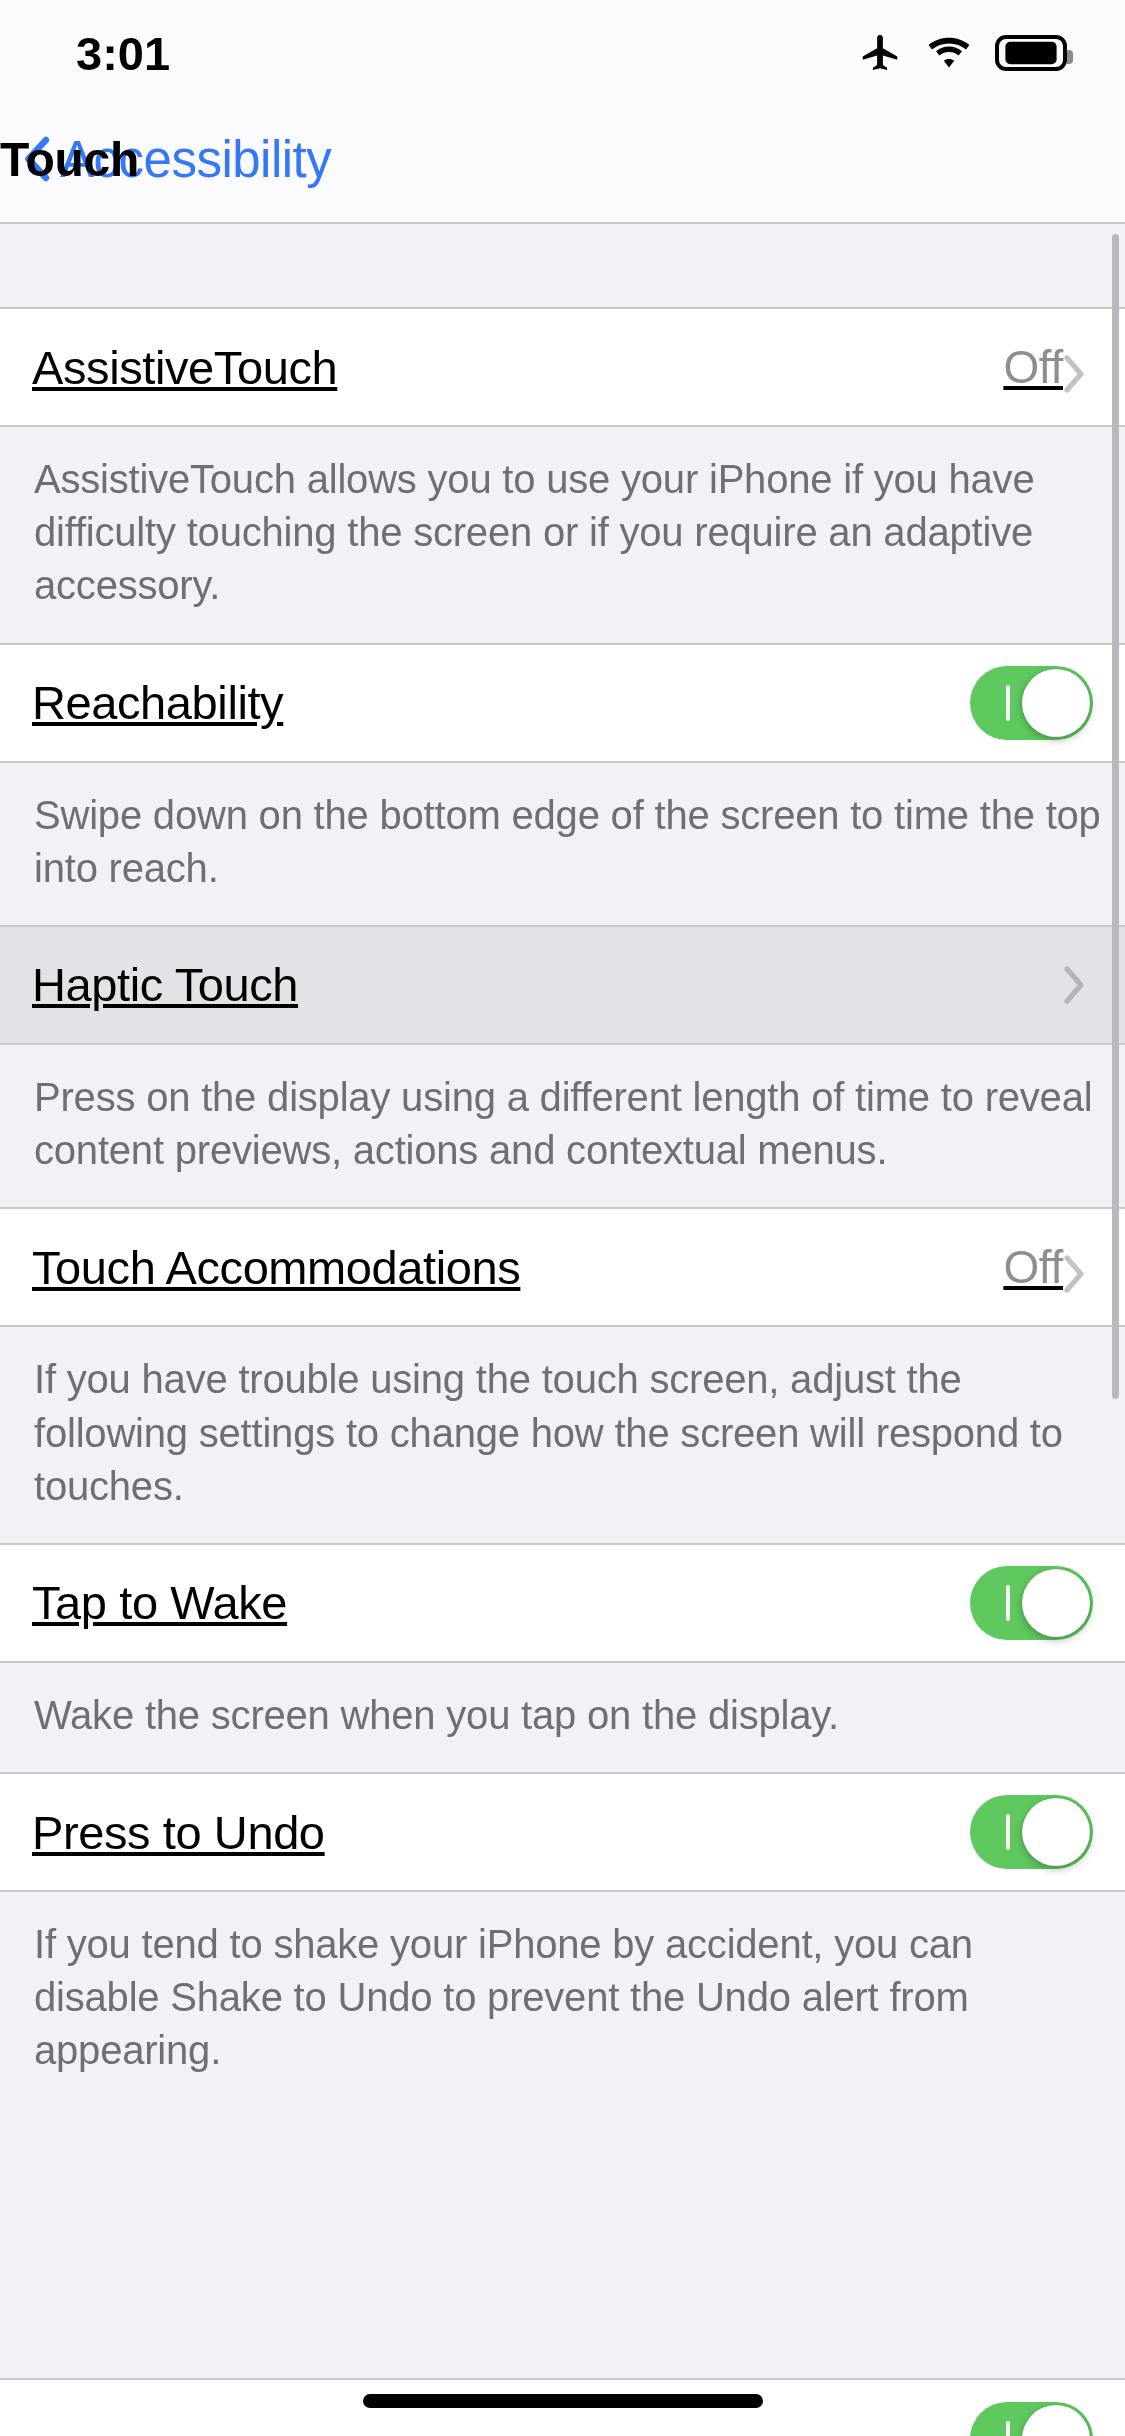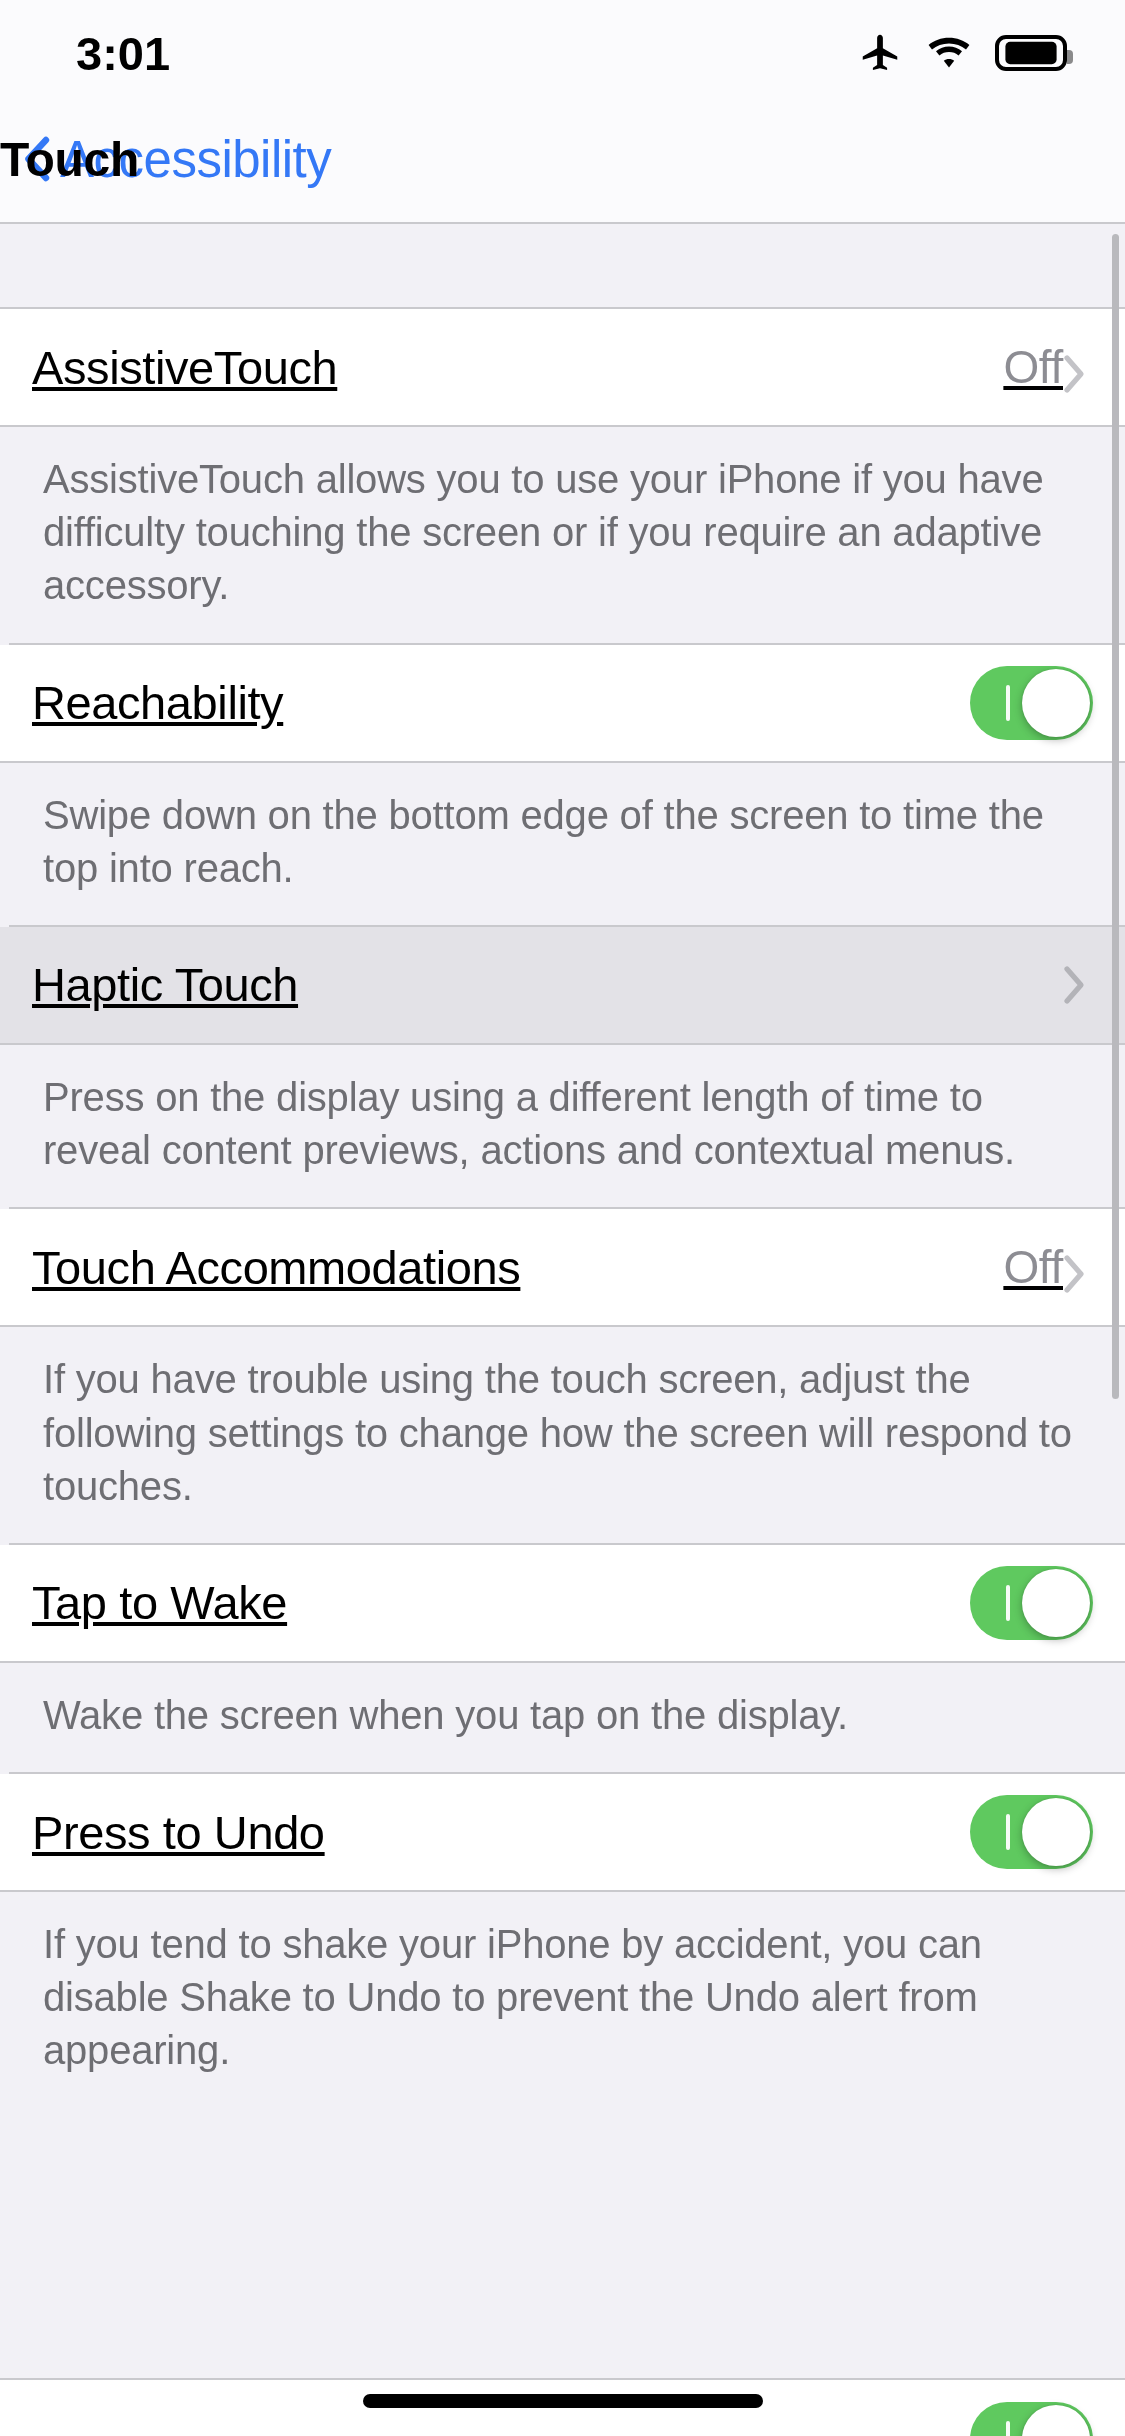--- a/index.html
+++ b/index.html
@@ -88,21 +88,20 @@
   .toggle .knob {
     position:absolute; top:3px; left:52px;
     width:68px; height:68px; border-radius:50%;
     background:#ffffff;
     box-shadow:0 3px 8px rgba(0,0,0,.28), 0 0 2px rgba(0,0,0,.12);
   }
 
   .footer {
     background:#f2f1f6; padding:26px 24px 30px 34px;
     border-bottom:2px solid #c9c9cd;
-    margin-left:9px;
   }
   .footer.noborder { border-bottom:none; }
   .footer p {
     font-size:40px; line-height:1.33; color:#6e6e73; letter-spacing:-0.2px;
   }
 
   
   .scrollbar {
     position:absolute; right:6px; width:7px; border-radius:4px;
     background:#b9b9bd;

